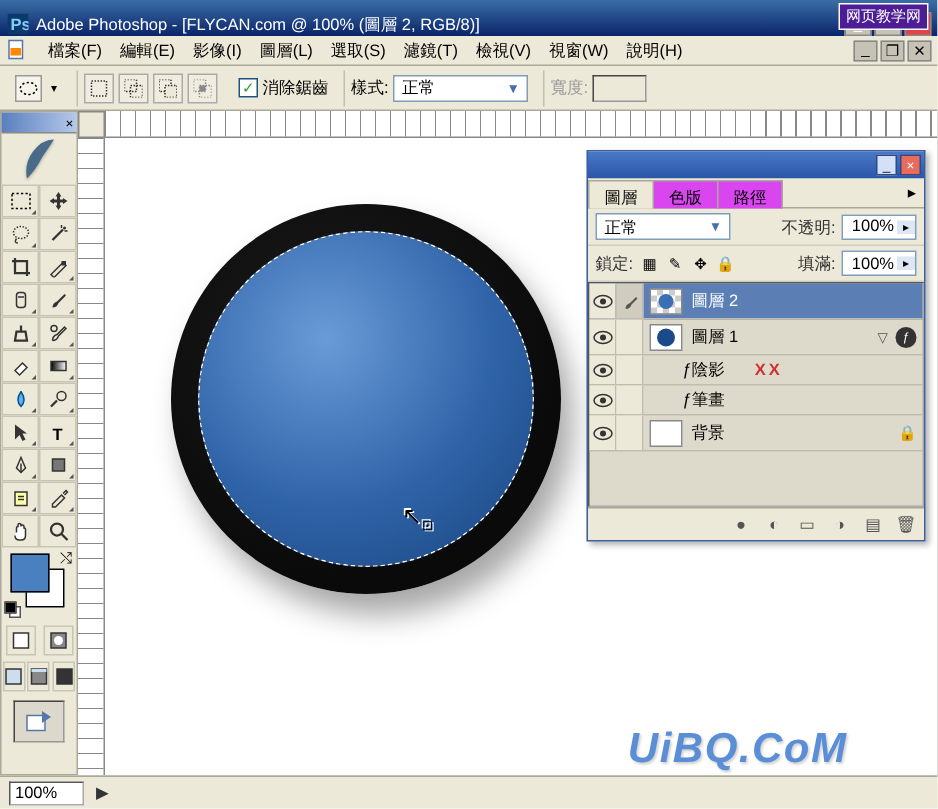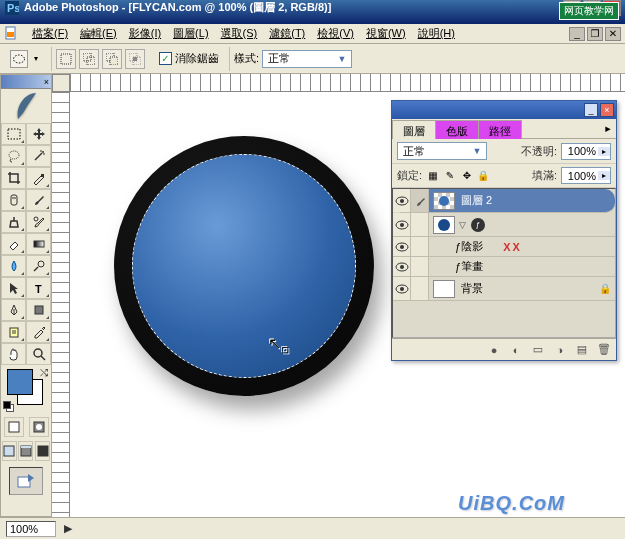--- a/index.html
+++ b/index.html
@@ -1,29 +1,29 @@
 <!DOCTYPE html>
 <html><head>
 <meta charset="utf-8">
 <style>
 * { margin: 0; padding: 0; box-sizing: border-box; font-family: "Microsoft JhengHei", "SimSun", sans-serif; font-size: 11px; }
 body { width: 625px; height: 539px; background: #ece9d8; overflow: hidden; position: relative; }
 
 
-.titlebar { height: 24px; background: linear-gradient(to bottom, #3a6ea5, #0a246a); color: #fff; display: flex; align-items: flex-start; padding: 0 4px; }
+.titlebar { height: 24px; background: linear-gradient(to bottom, #3a6ea5, #0a246a); color: #fff; display: flex; align-items: flex-end; padding: 0 4px; }
 .titlebar .ps-icon { width: 16px; height: 16px; margin-right: 4px; display: inline-flex; align-items: center; justify-content: center; }
-.titlebar .title-text { flex: 1; font-weight: bold; font-size: 11px; }
+.titlebar .title-text { flex: 1; font-weight: normal; font-size: 11px; }
 .win-btns { display: flex; gap: 2px; }
 .win-btn { width: 18px; height: 16px; background: #c6c3b6; border: 1px solid #888; display: flex; align-items: center; justify-content: center; font-size: 10px; cursor: pointer; }
 .win-btn.close { background: #e04343; color: #fff; }
 
 
 .menubar { height: 20px; background: #ece9d8; display: flex; align-items: center; padding: 0 4px; border-bottom: 1px solid #aca899; }
 .menubar .doc-icon { width: 16px; height: 16px; margin-right: 6px; }
-.menu-item { padding: 2px 6px; cursor: pointer; text-decoration: underline; }
+.menu-item { padding: 2px 6px; cursor: pointer; }
 
 
 .optionsbar { height: 30px; background: #ece9d8; display: flex; align-items: center; padding: 0 6px; gap: 6px; border-bottom: 1px solid #aca899; }
 .opt-group { display: flex; align-items: center; gap: 3px; padding: 0 4px; border-left: 1px solid #c0c0b0; height: 24px; }
 .opt-group:first-child { border-left: none; }
 .tool-icon-sm { width: 18px; height: 18px; border: 1px solid #999; background: #f5f3ea; display: flex; align-items: center; justify-content: center; }
 .dropdown-arrow { width: 10px; font-size: 8px; text-align: center; }
 .icon-btn { width: 20px; height: 20px; border: 1px solid #aaa; background: #f0ede0; display: flex; align-items: center; justify-content: center; cursor: pointer; }
 .num-input { width: 44px; height: 18px; border: 1px inset #999; background: #fff; padding: 0 2px; text-align: right; }
 .checkbox { width: 13px; height: 13px; border: 1px solid #1c5180; background: #fff; display: inline-flex; align-items: center; justify-content: center; color: #21a121; font-size: 10px; }
@@ -77,21 +77,21 @@
 .panel-row .lbl { color: #333; }
 .panel-row .spacer { flex: 1; }
 .opacity-box { width: 50px; height: 17px; border: 1px solid #7f9db9; background: #fff; display: flex; align-items: center; }
 .opacity-box span:first-child { flex:1; text-align:right; padding-right:2px;}
 .opacity-box .arr { width:12px; text-align:center; font-size:8px; background:#dce6f4;}
 .lock-icons { display: flex; gap: 3px; }
 .lock-icon { width: 14px; height: 14px; display:flex;align-items:center;justify-content:center;font-size:10px;}
 
 .layer-list { background: #dddacb; min-height: 150px; border: 1px inset #aaa; }
 .layer-row { display: flex; align-items: center; height: 24px; border-bottom: 1px solid #c0bdaf; }
-.layer-row.sel { background: #5b7fb5; color: #fff; border-radius: 10px; }
+.layer-row.sel { background: #5b7fb5; color: #fff; }
 .layer-row.sel .layer-name { color: #fff; }
 .vis-col { width: 18px; height: 100%; border-right: 1px solid #c0bdaf; display:flex;align-items:center;justify-content:center; background:#ece9d8;}
 .link-col { width: 18px; height: 100%; border-right: 1px solid #c0bdaf; display:flex;align-items:center;justify-content:center; background:#ece9d8;}
 .link-col.sel-link{background:#d0cdc0;}
 .layer-thumb { width: 22px; height: 18px; margin: 0 4px; border: 1px solid #888; background: #fff; display:flex;align-items:center;justify-content:center;}
 .layer-thumb.checker { background: repeating-conic-gradient(#ccc 0 25%, #fff 0 50%) 0 0/8px 8px; }
 .layer-name { flex: 1; padding-left: 2px; }
 .layer-row .expand { width:12px; font-size:9px; color:#555;}
 .layer-row .fx-badge { width:14px;height:14px;border-radius:50%;background:#333;color:#fff;font-size:8px;display:flex;align-items:center;justify-content:center;margin-right:4px;}
 .fx-sub-outer{display:flex;align-items:center;height:20px;border-bottom:1px solid #c0bdaf;}
@@ -101,22 +101,22 @@
 .panel-footer { height: 22px; background: #ece9d8; border-top: 1px solid #aca899; display: flex; align-items: center; justify-content: flex-end; padding: 0 4px; gap: 6px; }
 .pf-icon { width: 16px; height: 16px; display:flex;align-items:center;justify-content:center;font-size:11px;cursor:pointer;color:#555;}
 
 
 .statusbar { position: absolute; bottom: 0; left: 0; right: 0; height: 22px; background: #ece9d8; border-top: 1px solid #aca899; display: flex; align-items: center; padding: 0 6px; font-size: 11px; gap:8px;}
 .statusbar .zoom-box { width:50px; border:1px inset #aaa; background:#fff; padding:1px 3px;}
 .statusbar .hint { flex:1; padding-left:20px; color:#333;}
 .statusbar .tri-r { color:#333; }
 
 
-.watermark1 { position: absolute; top: 2px; right: 6px; background: #15803d; color: #fff; padding: 1px 4px; font-size: 10px; border:1px solid #fff;}
-.watermark2 { position: absolute; bottom: 24px; right: 60px; font-size: 20px; font-weight: bold; font-style: italic; color: #5a8fd8; text-shadow: 1px 1px 2px rgba(0,0,0,0.2); letter-spacing: 1px; }
+.watermark1 { position: absolute; top: 2px; right: 6px; background: #4c1d95; color: #fff; padding: 1px 4px; font-size: 10px; border:1px solid #fff;}
+.watermark2 { position: absolute; bottom: 24px; right: 60px; font-size: 28px; font-weight: bold; font-style: italic; color: #5a8fd8; text-shadow: 1px 1px 2px rgba(0,0,0,0.2); letter-spacing: 1px; }
 </style>
 </head>
 <body>
 
 <div class="titlebar">
   <span class="ps-icon">
     <svg width="14" height="14" viewBox="0 0 14 14">
         <rect width="14" height="14" fill="#0a3a6a"></rect>
         <text x="2" y="11" fill="#8cf" font-size="9" font-weight="bold">Ps</text>
       </svg>
@@ -191,20 +191,24 @@
     <span class="checkbox">✓</span>
     <span>消除鋸齒</span>
   </div>
   <div class="opt-group">
     <span>樣式:</span>
     <div class="select-box" style="width:90px">
       <span class="sel-val">正常</span>
       <span class="sel-arrow">▼</span>
     </div>
   </div>
+  <div class="opt-group" style="color:#999">
+    <span>寬度:</span>
+    <input class="num-input" style="background: rgb(236, 233, 216); width: 36px;" disabled="">
+  </div>
 </div>
 
 <div class="main">
 
   <div class="toolbox">
     <div class="toolbox-header">
         <span>×</span>
       </div>
     <div class="feather-well">
       <svg width="28" height="30" viewBox="0 0 28 30">
@@ -489,20 +493,21 @@
             <ellipse cx="7" cy="5" rx="6" ry="4" fill="none" stroke="#333"></ellipse>
             <circle cx="7" cy="5" r="2" fill="#333"></circle>
           </svg>
         </div>
       <div class="link-col"></div>
       <div class="layer-thumb">
           <svg width="16" height="14">
             <circle cx="8" cy="7" r="6" fill="#1a4a8a"></circle>
           </svg>
         </div>
+      <span class="layer-name">圖層 1</span>
       <span class="expand">▽</span>
       <span class="fx-badge">ƒ</span>
     </div>
 
     <div class="fx-sub-outer">
       <div class="vis-col">
           <svg width="14" height="10">
             <ellipse cx="7" cy="5" rx="6" ry="4" fill="none" stroke="#333"></ellipse>
             <circle cx="7" cy="5" r="2" fill="#333"></circle>
           </svg>

